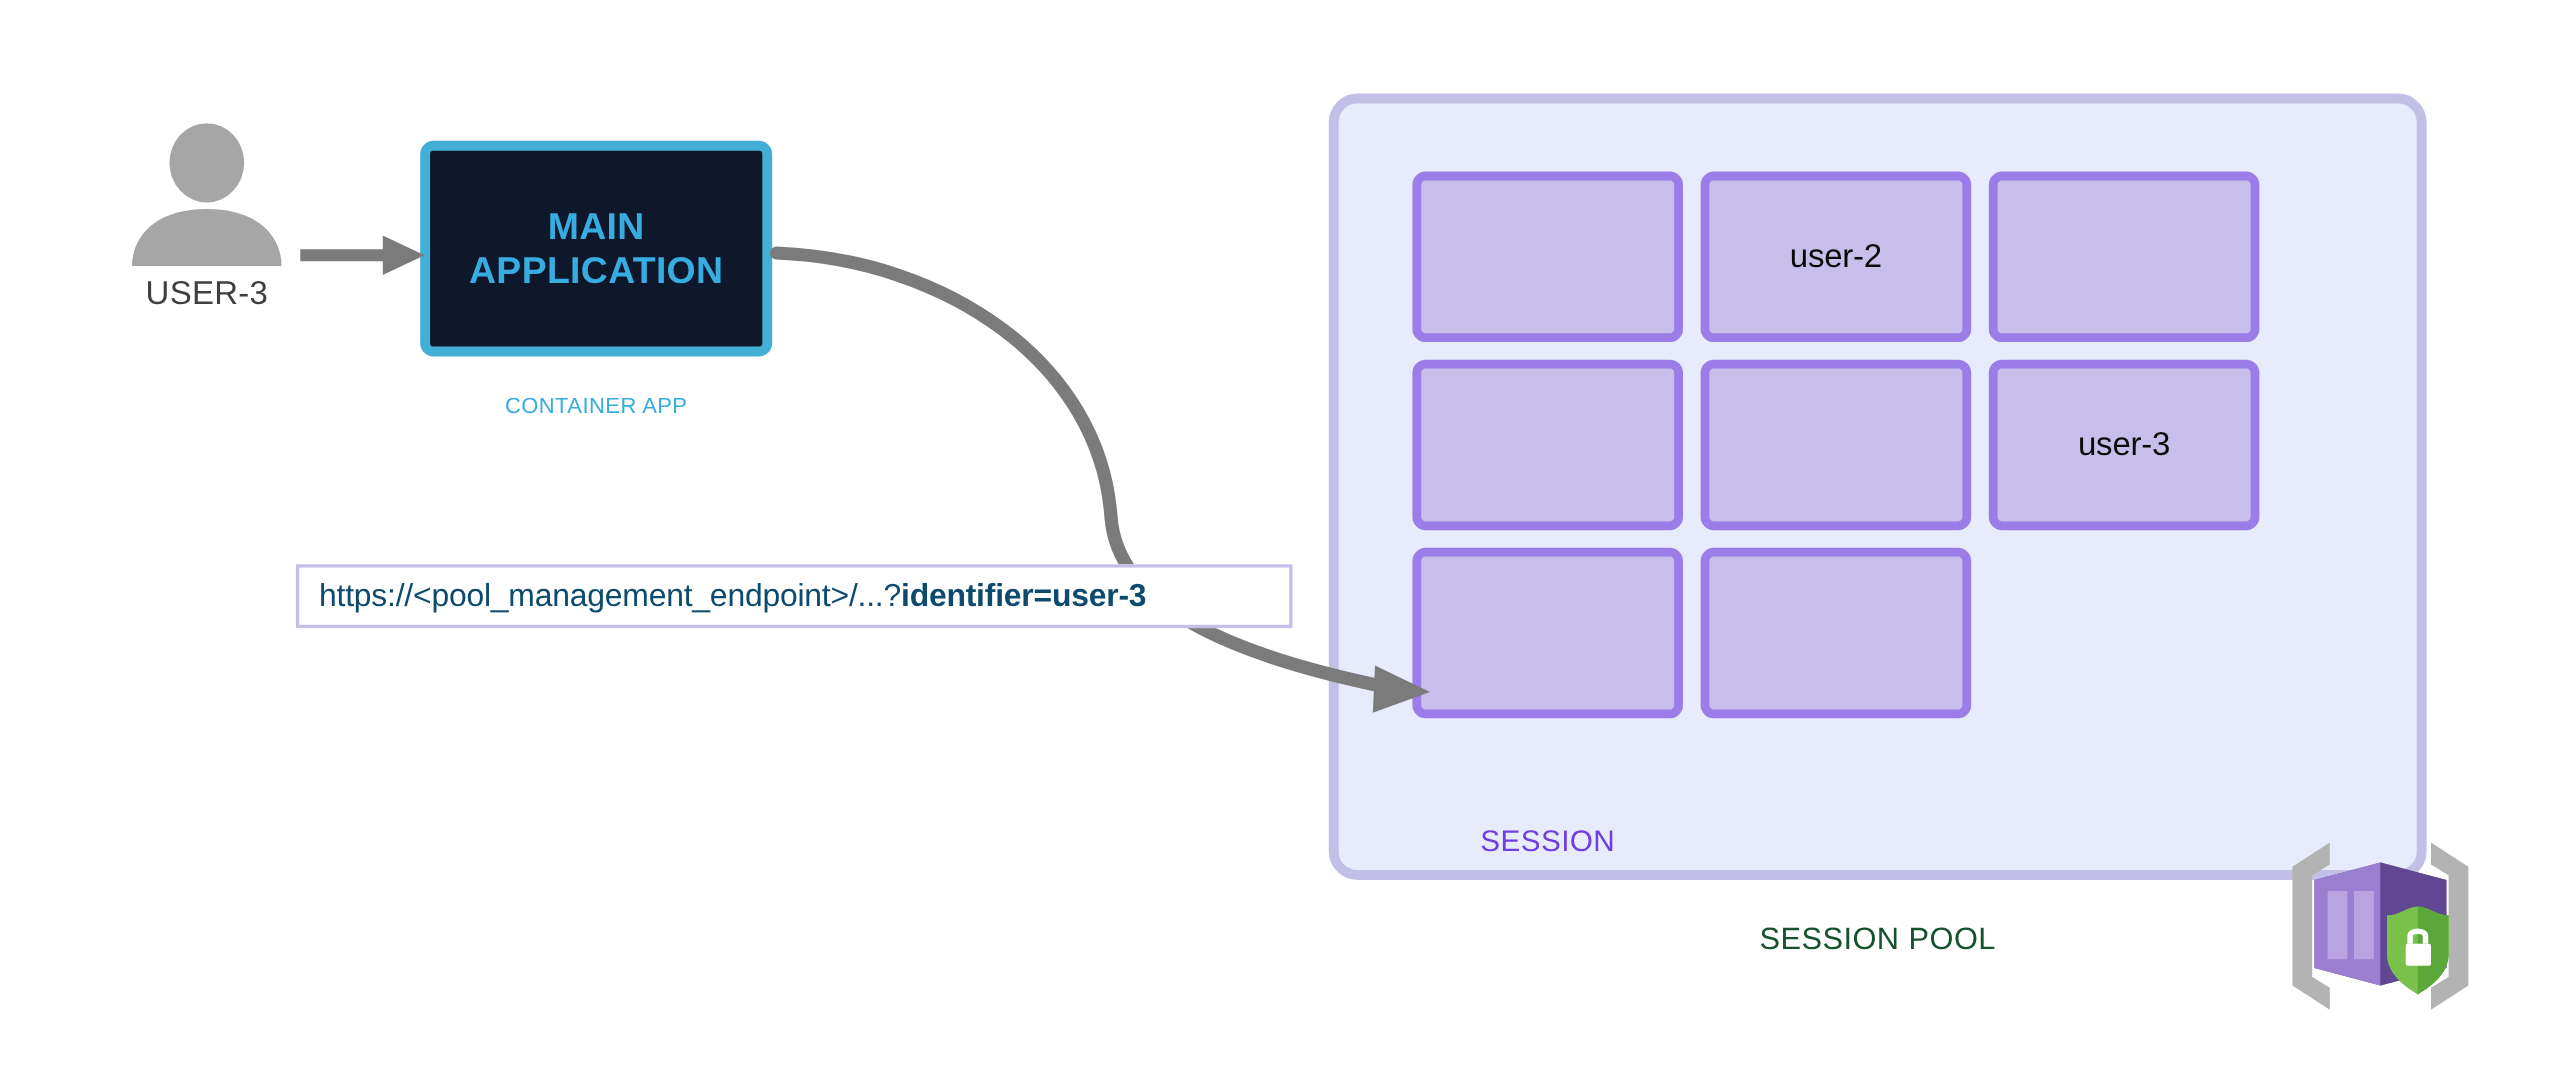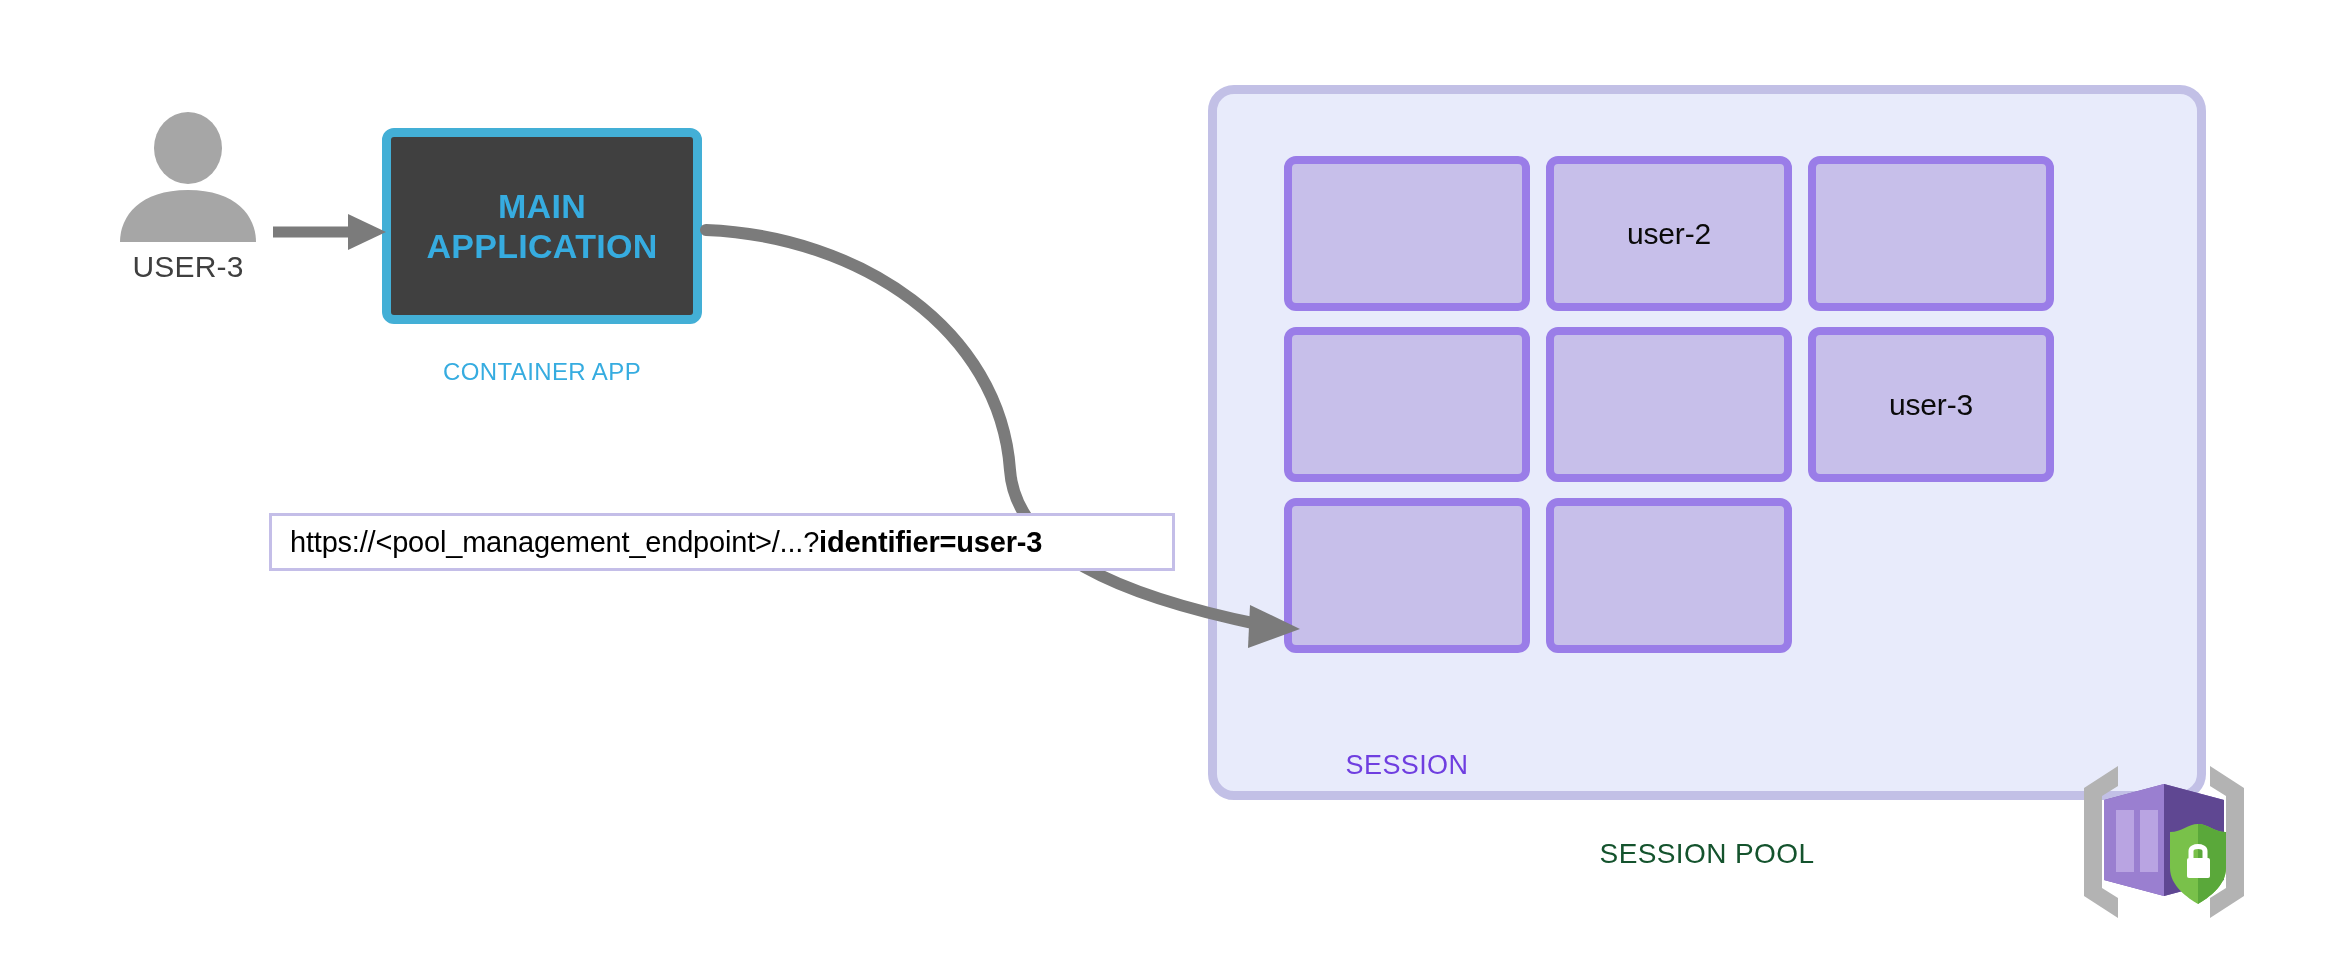--- a/index.html
+++ b/index.html
@@ -45,21 +45,21 @@
   }
 
   
   #main-app-box {
     position: absolute;
     left: 382px;
     top: 128px;
     width: 320px;
     height: 196px;
     box-sizing: border-box;
-    background: #404040;
+    background: #0f172a;
     border: 9px solid #43afd6;
     border-radius: 12px;
     display: flex;
     align-items: center;
     justify-content: center;
   }
   #main-app-text {
     color: #36ace0;
     font-size: 34px;
     font-weight: bold;
@@ -67,21 +67,21 @@
     text-align: center;
     letter-spacing: 0.3px;
   }
   #container-app-label {
     position: absolute;
     left: 382px;
     top: 358px;
     width: 320px;
     text-align: center;
     color: #36ace0;
-    font-size: 24px;
+    font-size: 20px;
     letter-spacing: 0.4px;
     white-space: nowrap;
   }
 
   
   #url-callout {
     position: absolute;
     left: 269px;
     top: 513px;
     width: 906px;
@@ -89,21 +89,21 @@
     box-sizing: border-box;
     background: #ffffff;
     border: 3px solid #c4bee8;
     display: flex;
     align-items: center;
     padding-left: 18px;
     z-index: 6;
   }
   #url-text {
     font-size: 29px;
-    color: #000000;
+    color: #0c4a6e;
     white-space: nowrap;
     letter-spacing: -0.2px;
   }
   #url-text .bold {
     font-weight: bold;
   }
 
   
   #session-pool-box {
     position: absolute;

